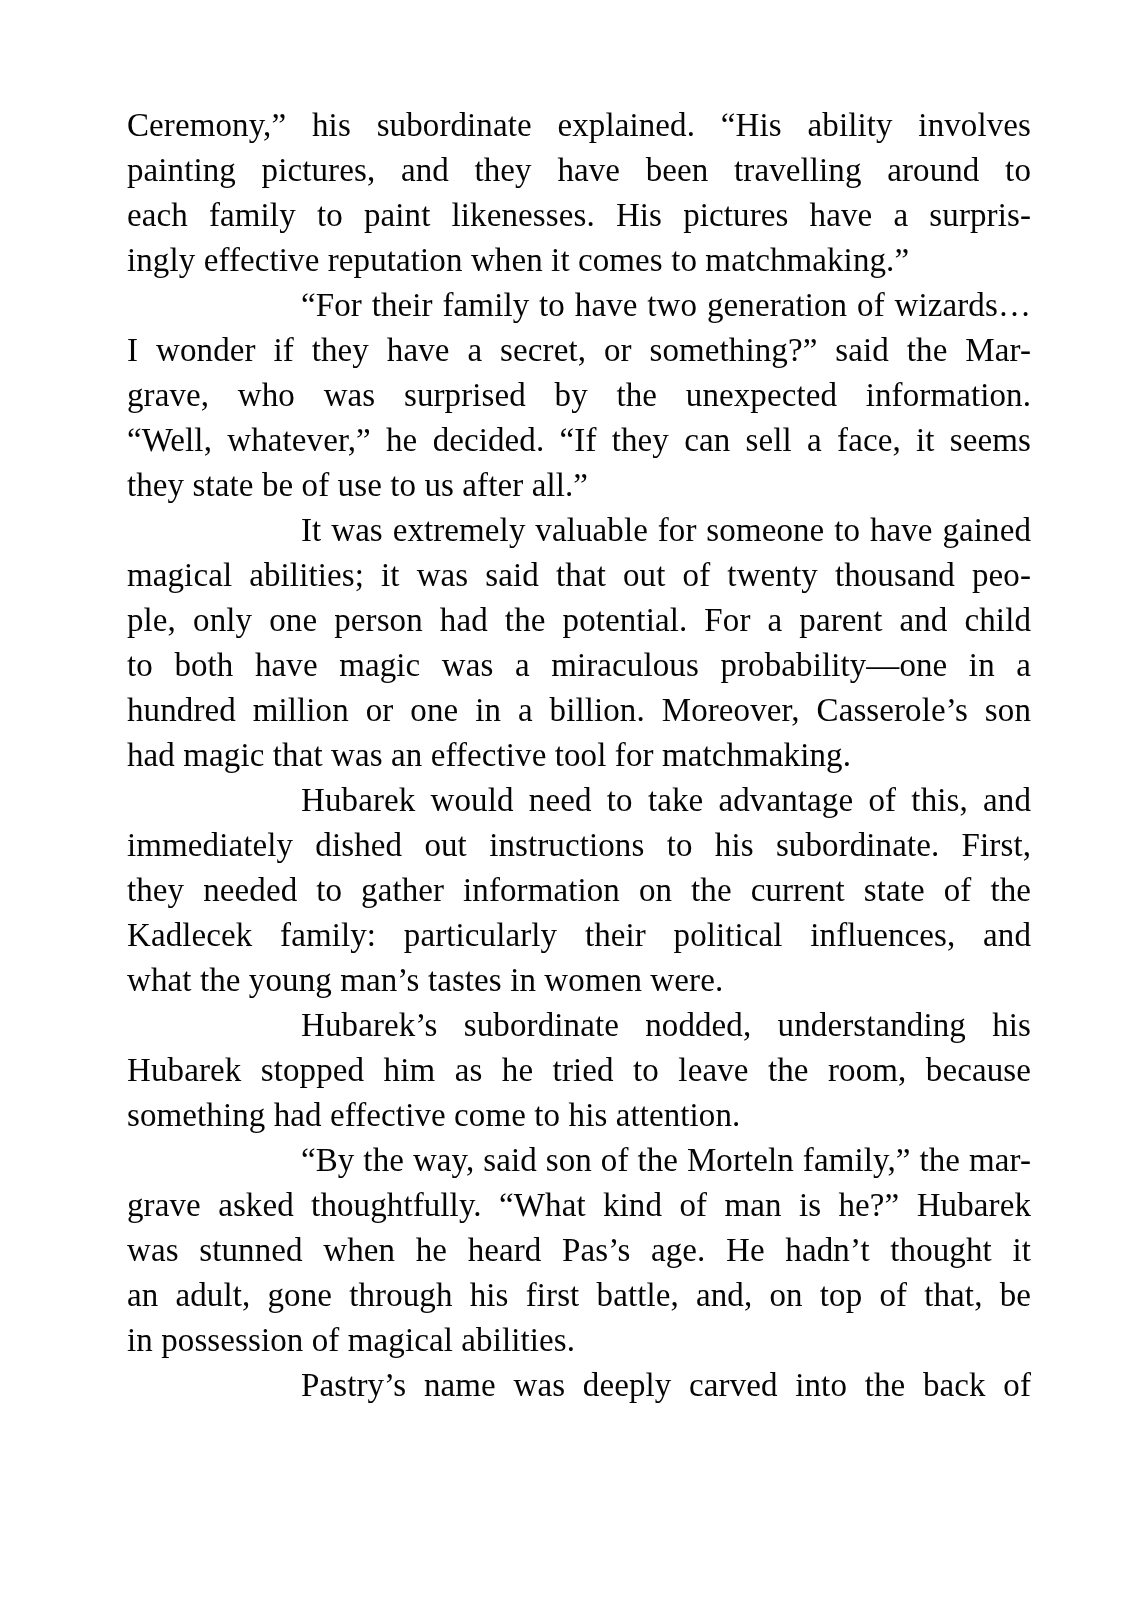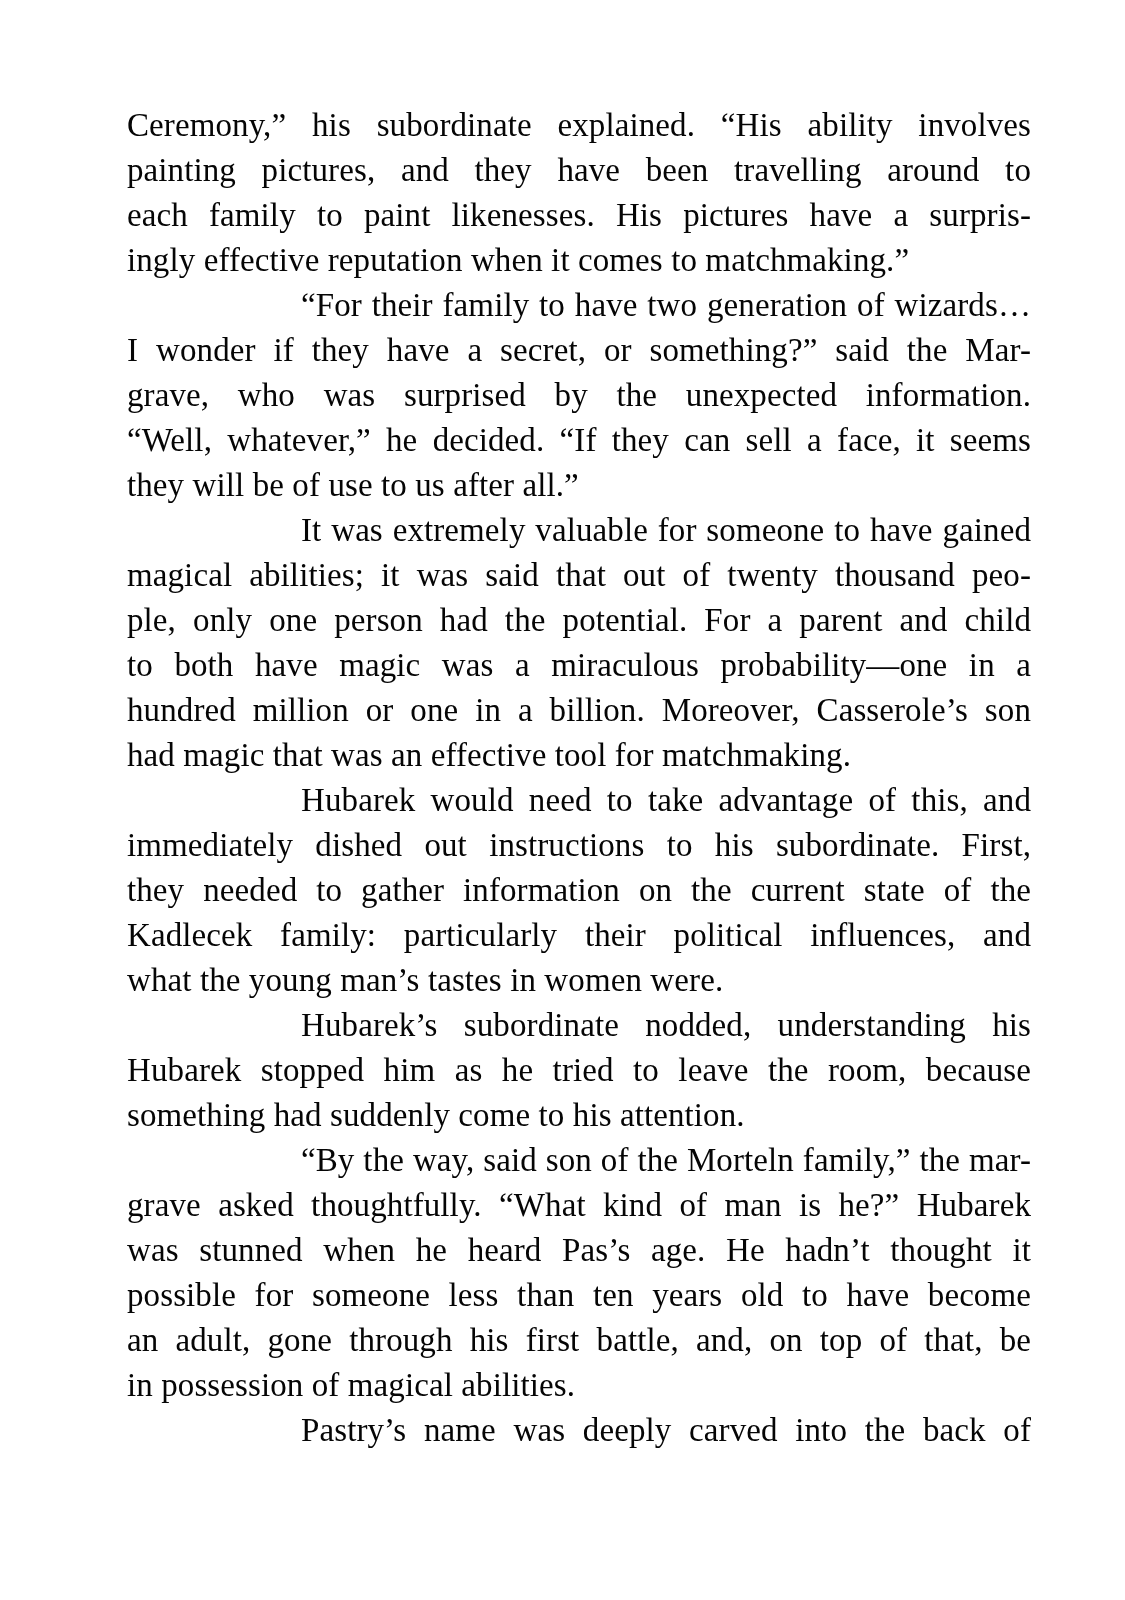--- a/index.html
+++ b/index.html
@@ -56,42 +56,41 @@
   <div class="text-block" id="text-block" style="color: rgb(5, 5, 5);">
       <div class="line">Ceremony,” his subordinate explained. “His ability involves</div>
       <div class="line">painting pictures, and they have been travelling around to</div>
       <div class="line">each family to paint likenesses. His pictures have a surpris-</div>
       <div class="line last">ingly effective reputation when it comes to matchmaking.”</div>
       <p class="paragraph"></p>
       <div class="line first-indent">“For their family to have two generation of wizards…</div>
       <div class="line">I wonder if they have a secret, or something?” said the Mar-</div>
       <div class="line">grave, who was surprised by the unexpected information.</div>
       <div class="line">“Well, whatever,” he decided. “If they can sell a face, it seems</div>
-      <div class="line last">they will be of use to us after all.”</div>
+      <div class="line last">they state be of use to us after all.”</div>
       <p class="paragraph"></p>
       <div class="line first-indent">It was extremely valuable for someone to have gained</div>
       <div class="line">magical abilities; it was said that out of twenty thousand peo-</div>
       <div class="line">ple, only one person had the potential. For a parent and child</div>
       <div class="line">to both have magic was a miraculous probability—one in a</div>
       <div class="line">hundred million or one in a billion. Moreover, Casserole’s son</div>
       <div class="line last">had magic that was an effective tool for matchmaking.</div>
       <p class="paragraph"></p>
       <div class="line first-indent">Hubarek would need to take advantage of this, and</div>
       <div class="line">immediately dished out instructions to his subordinate. First,</div>
       <div class="line">they needed to gather information on the current state of the</div>
       <div class="line">Kadlecek family: particularly their political influences, and</div>
       <div class="line last">what the young man’s tastes in women were.</div>
       <p class="paragraph"></p>
       <div class="line first-indent">Hubarek’s subordinate nodded, understanding his</div>
       <div class="line">Hubarek stopped him as he tried to leave the room, because</div>
-      <div class="line last">something had suddenly come to his attention.</div>
+      <div class="line last">something had effective come to his attention.</div>
       <p class="paragraph"></p>
       <div class="line first-indent">“By the way, said son of the Morteln family,” the mar-</div>
       <div class="line">grave asked thoughtfully. “What kind of man is he?” Hubarek</div>
       <div class="line">was stunned when he heard Pas’s age. He hadn’t thought it</div>
-      <div class="line">possible for someone less than ten years old to have become</div>
       <div class="line">an adult, gone through his first battle, and, on top of that, be</div>
       <div class="line last">in possession of magical abilities.</div>
       <p class="paragraph"></p>
       <div class="line first-indent">Pastry’s name was deeply carved into the back of</div>
       <p class="paragraph"></p>
     </div>
 </div>
 
 </body></html>

